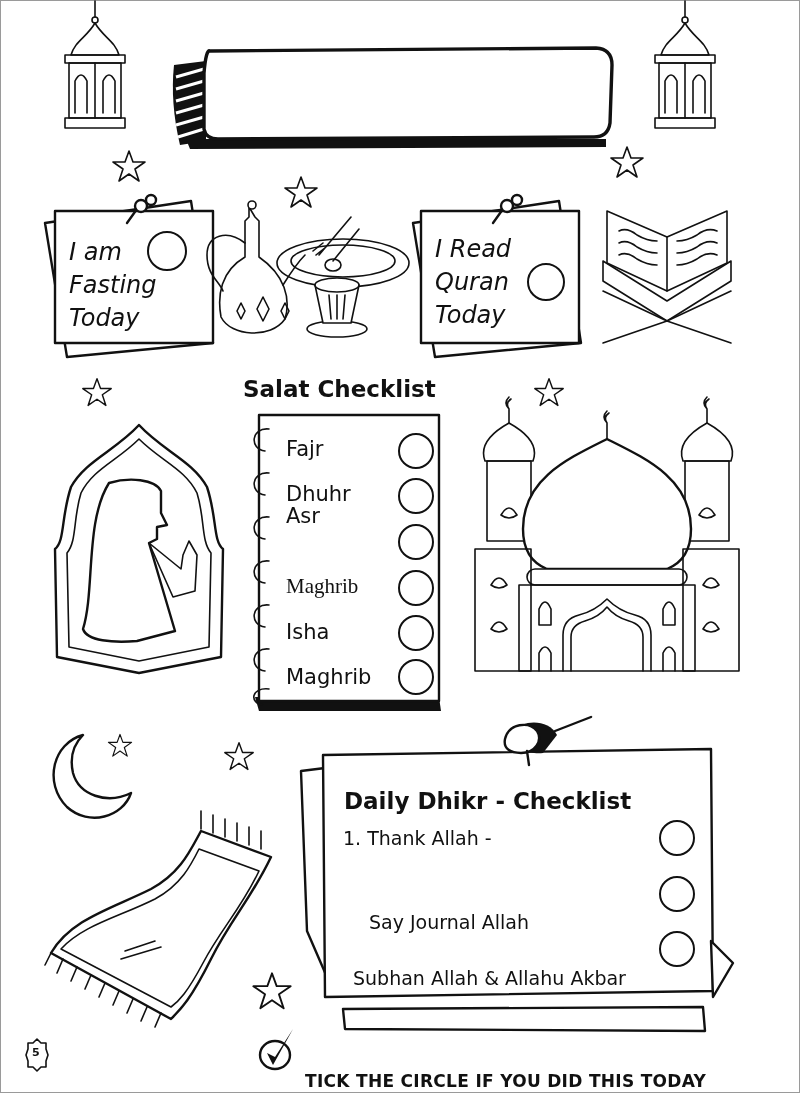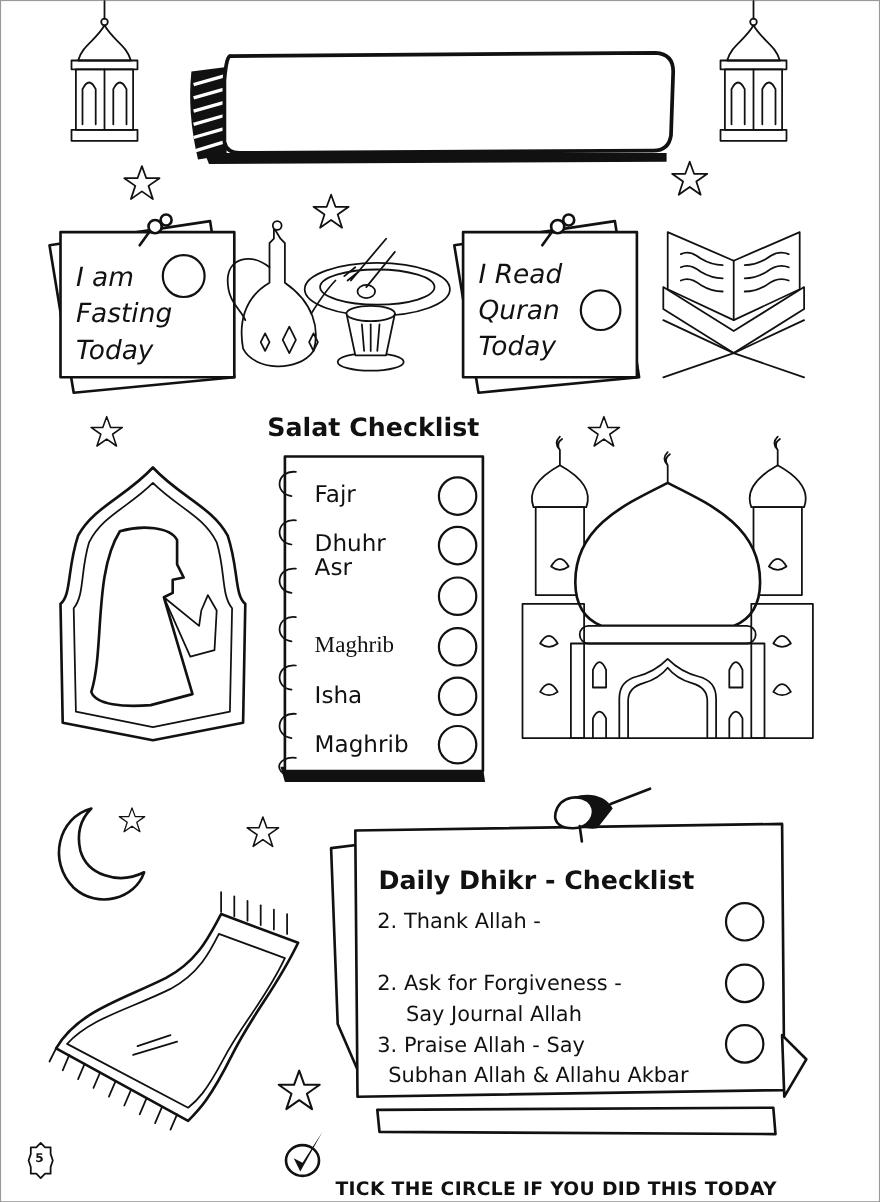--- a/index.html
+++ b/index.html
@@ -240,26 +240,24 @@
     <path class="stroke white" d="M30 64 L418 58 L420 300 L32 306 Z"></path>
     <path class="stroke white" d="M418 250 L440 272 L420 306 Z"></path>
     <g>
       <path d="M220 40 C230 28 256 28 264 44 L250 62 C236 64 222 56 220 40 Z" fill="#111"></path>
       <path class="stroke white" d="M212 48 C216 32 236 30 244 40 C250 50 242 62 228 62 C218 62 210 58 212 48 Z"></path>
       <line class="stroke" x1="262" y1="40" x2="298" y2="26"></line>
       <path class="stroke" d="M234 60 L236 74"></path>
     </g>
   </svg>
   <div class="abs dhikr-heading" style="left:343px;top:787px;">Daily Dhikr - Checklist</div>
-  <div class="dhikr-line" style="left:342px;top:826px;">2. Thank Allah -</div>
+  <div class="dhikr-line" style="left:342px;top:826px;">1. Thank Allah -</div>
   <div class="circle" style="left:658px;top:819px;width:36px;height:36px;"></div>
-  <div class="dhikr-line" style="left:342px;top:882px;">2. Ask for Forgiveness -</div>
   <div class="dhikr-line" style="left:368px;top:910px;">Say Journal Allah</div>
   <div class="circle" style="left:658px;top:875px;width:36px;height:36px;"></div>
-  <div class="dhikr-line" style="left:342px;top:938px;">3. Praise Allah - Say</div>
   <div class="dhikr-line" style="left:352px;top:966px;">Subhan Allah &amp; Allahu Akbar</div>
   <div class="circle" style="left:658px;top:930px;width:36px;height:36px;"></div>
 
   <svg style="left:24px;top:1036px" width="24" height="36" viewBox="0 0 24 36">
     <path class="thin" d="M12 2 L16 6 L21 6 L21 12 L23 18 L21 24 L21 30 L16 30 L12 34 L8 30 L3 30 L3 24 L1 18 L3 12 L3 6 L8 6 Z"></path>
   </svg>
   <div class="abs" style="left:31px;top:1045px;font-size:11px;font-weight:bold;">5</div>
 
   <svg style="left:256px;top:1024px" width="40" height="46" viewBox="0 0 40 46">
     <ellipse class="stroke" cx="18" cy="30" rx="15" ry="14"></ellipse>

